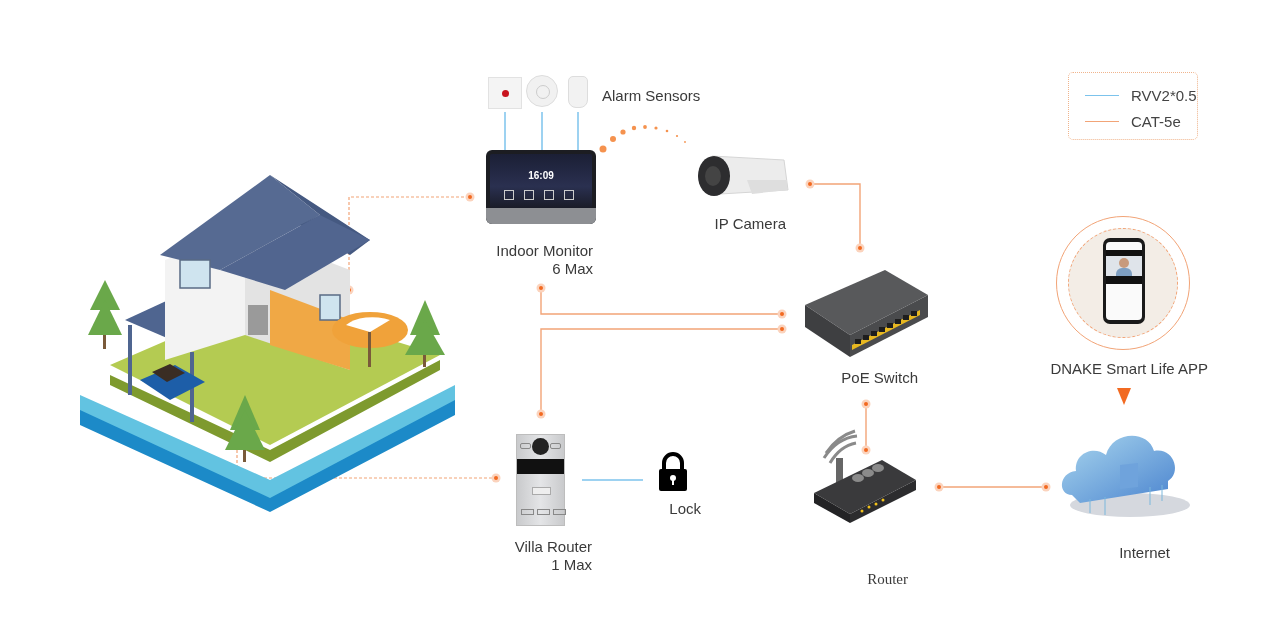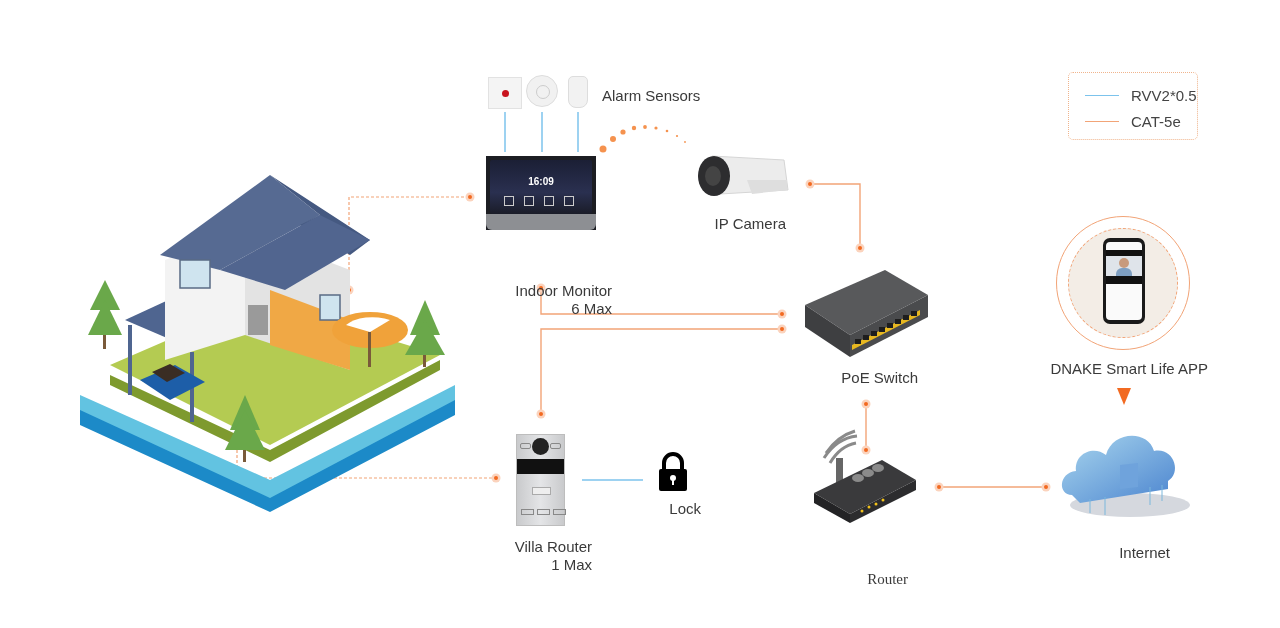--- a/index.html
+++ b/index.html
@@ -135,32 +135,32 @@
 
 <div class="abs" style="left:488px;top:77px;width:34px;height:32px;background:#f4f4f4;border:1px solid #e2e2e2;box-sizing:border-box;">
   <div style="position:absolute;left:13px;top:12px;width:7px;height:7px;border-radius:50%;background:#c8141e;"></div>
 </div>
 <div class="abs" style="left:526px;top:75px;width:32px;height:32px;border-radius:50%;background:#f1f1f1;border:1px solid #ddd;box-sizing:border-box;">
   <div style="position:absolute;left:9px;top:9px;width:12px;height:12px;border-radius:50%;border:1px solid #ccc;"></div>
 </div>
 <div class="abs" style="left:568px;top:76px;width:20px;height:32px;border-radius:5px 5px 8px 8px;background:#f2f2f2;border:1px solid #ddd;box-sizing:border-box;"></div>
 <div class="label" style="left:602px;top:87px;text-align:right;">Alarm Sensors</div>
 
-<div class="abs" style="left:486px;top:156px;width:110px;height:74px;border-radius:0;background:#1c1d22;">
+<div class="abs" style="left:486px;top:150px;width:110px;height:74px;border-radius:6px;background:#1c1d22;">
   <div style="position:absolute;left:4px;top:4px;width:102px;height:54px;background:linear-gradient(180deg,#1b1f35 0%,#2a3050 60%,#1a1c28 100%);border-radius:2px;"></div>
   <div style="position:absolute;left:0;top:20px;width:110px;text-align:center;color:#fff;font-size:10px;font-weight:bold;">16:09</div>
   <div style="position:absolute;left:18px;top:40px;display:flex;gap:10px;">
     <span style="width:8px;height:8px;border:1px solid #ccc;"></span>
       <span style="width:8px;height:8px;border:1px solid #ccc;"></span>
     <span style="width:8px;height:8px;border:1px solid #ccc;"></span>
       <span style="width:8px;height:8px;border:1px solid #ccc;"></span>
   </div>
   <div style="position:absolute;left:0;top:58px;width:110px;height:16px;background:#8d8f93;border-radius:0 0 6px 6px;"></div>
 </div>
-<div class="label" style="left:470px;top:242px;width:142px;margin-top:40px;">
+<div class="label" style="left:451px;top:242px;width:142px;">
   <div>Indoor Monitor</div>
   <div>6 Max</div>
 </div>
 
 <svg class="abs" style="left:692px;top:150px;" width="100" height="55" viewBox="0 0 100 55">
   <polygon points="20,6 92,10 96,40 28,44" fill="#ececec" stroke="#d5d5d5"></polygon>
   <polygon points="55,30 95,30 95,40 60,44" fill="#dedede"></polygon>
   <ellipse cx="22" cy="26" rx="16" ry="20" fill="#2d2d2f"></ellipse>
   <ellipse cx="21" cy="26" rx="8" ry="10" fill="#444"></ellipse>
 </svg>

